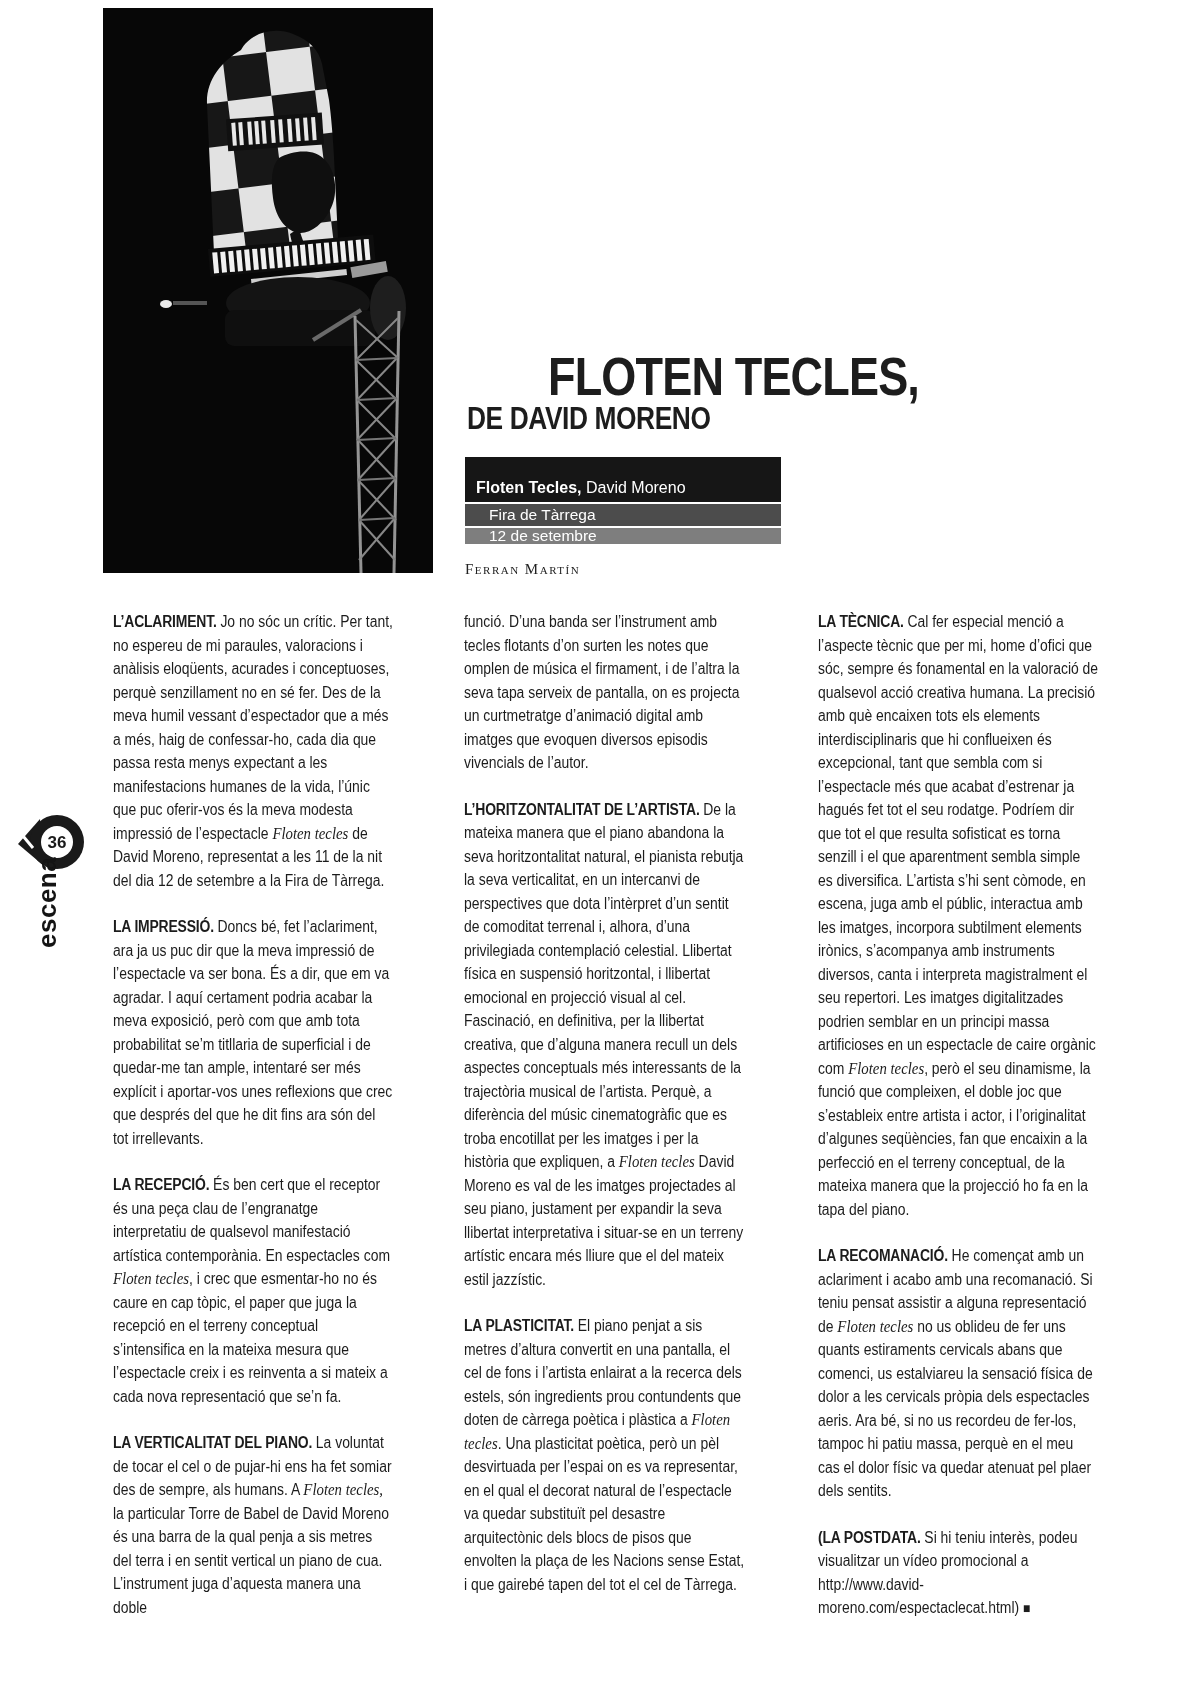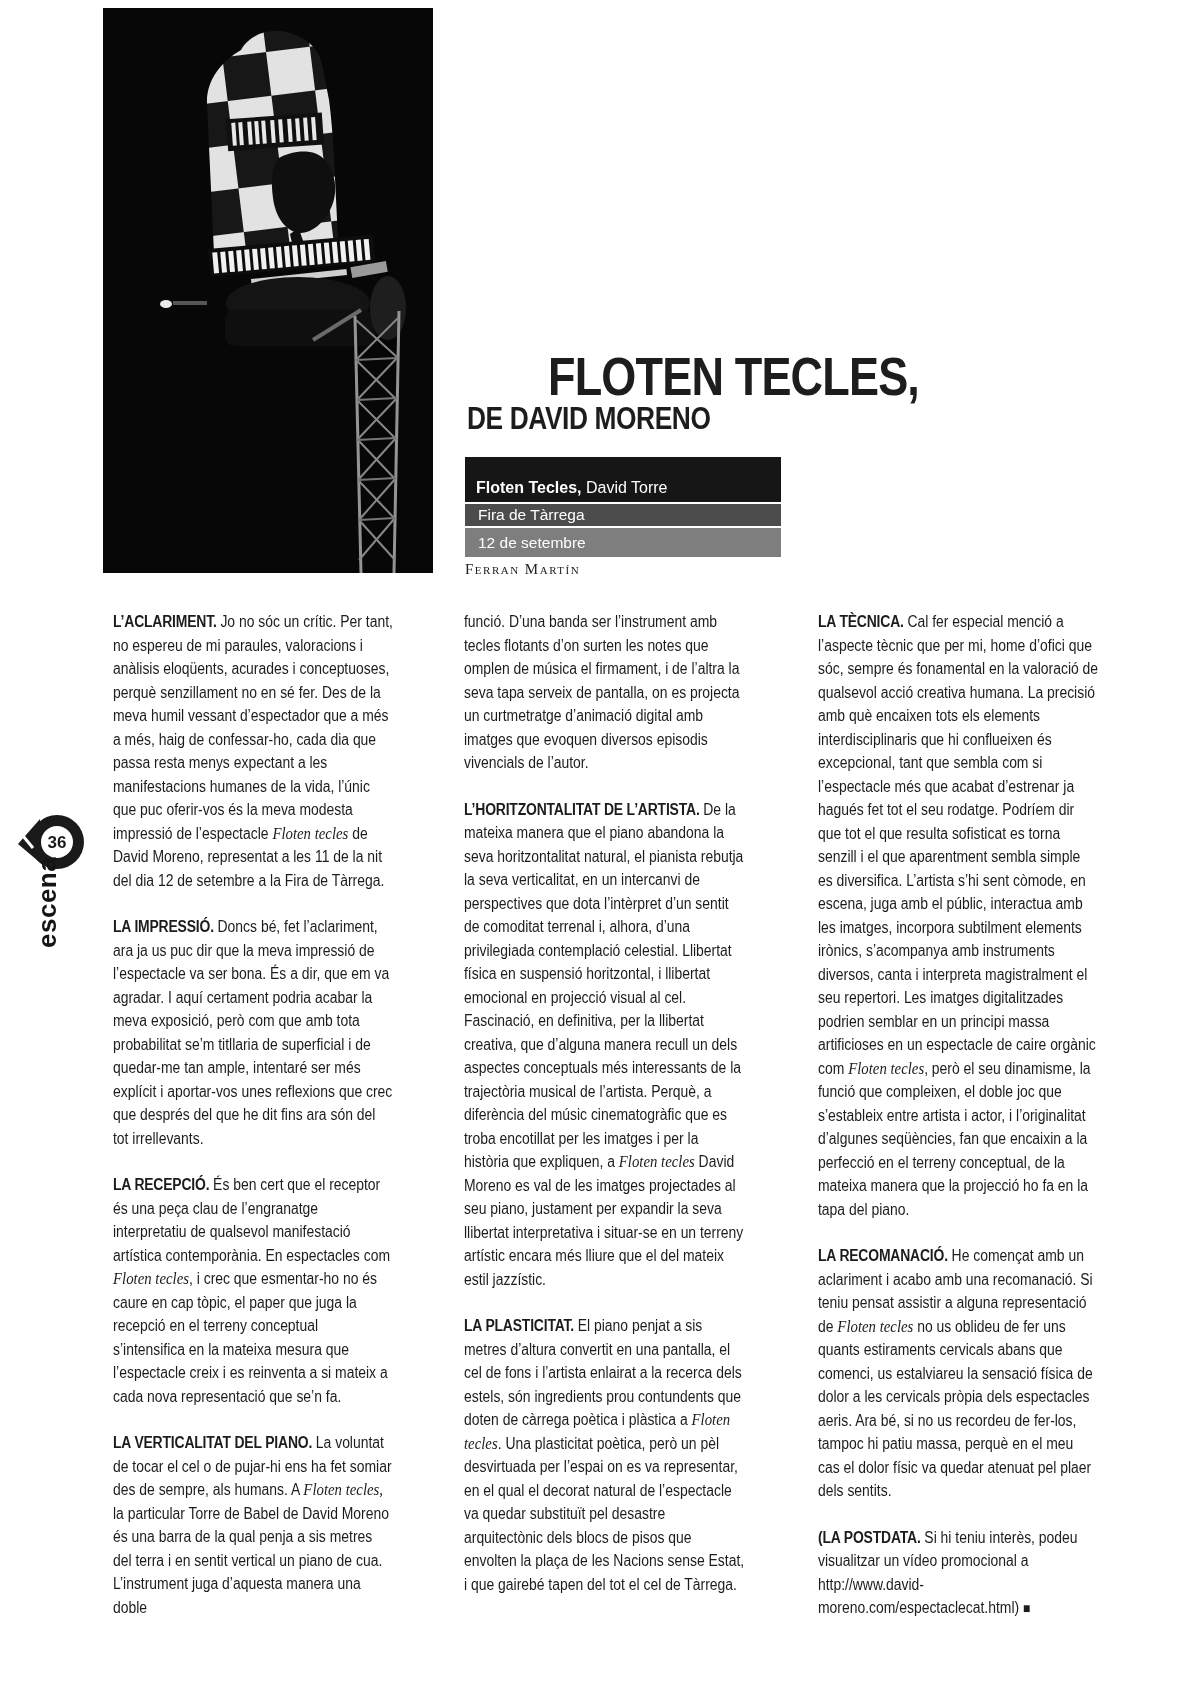--- a/index.html
+++ b/index.html
@@ -13,23 +13,23 @@
           transform:scaleX(0.85);transform-origin:0 0;}
   .title2{position:absolute;left:467px;top:403px;font-size:31px;line-height:1;
           font-weight:700;letter-spacing:-0.5px;color:#1d1d1d;white-space:nowrap;
           transform:scaleX(0.85);transform-origin:0 0;}
 
   .infobox{position:absolute;left:465px;top:457px;width:316px;}
   .ib-black{height:45px;background:#161616;color:#fff;display:flex;align-items:flex-end;
             padding:0 0 5px 11px;box-sizing:border-box;font-size:16px;white-space:pre;}
   .ib-black b{font-weight:700;}
   .ib-bar{margin-top:2px;height:22px;color:#fff;display:flex;align-items:center;
-          padding-left:13px;box-sizing:border-box;font-size:15.5px;}
+          padding-left:24px;box-sizing:border-box;font-size:15.5px;}
   .ib-venue{background:#4c4c4c;}
-  .ib-date{background:#7e7e7e;height:29px;}
+  .ib-date{background:#7e7e7e;height:16px;}
 
   .byline{position:absolute;left:465px;top:561px;font-family:Liberation Serif, serif;
           font-size:15px;letter-spacing:1.5px;color:#222;font-variant:small-caps;}
 
   .badge{position:absolute;left:16px;top:806px;width:74px;height:72px;}
   .escena{position:absolute;left:34px;top:948px;transform:rotate(-90deg);
           transform-origin:0 0;font-size:26px;font-weight:700;letter-spacing:0.5px;
           color:#141414;white-space:nowrap;line-height:1;}
 
   .col{position:absolute;top:610px;width:322px;font-size:16px;line-height:23.5px;
@@ -136,21 +136,21 @@
         <line x1="255" y1="472" x2="293" y2="470"></line>
       <line x1="256" y1="512" x2="292" y2="510"></line>
     </g>
   </svg>
 </div>
 
 <div class="title1">FLOTEN TECLES,</div>
 <div class="title2">DE DAVID MORENO</div>
 
 <div class="infobox">
-  <div class="ib-black"><b>Floten Tecles,</b><span> David Torre</span></div>
+  <div class="ib-black"><b>Floten Tecles,</b><span> David Moreno</span></div>
   <div class="ib-bar ib-venue">Fira de Tàrrega</div>
   <div class="ib-bar ib-date">12 de setembre</div>
 </div>
 
 <div class="byline">Ferran Martín</div>
 
 <svg class="badge" viewBox="0 0 74 72" xmlns="http://www.w3.org/2000/svg">
   <path d="M2,38 L24,13 L28,60 Z" fill="#1a1a1a"></path>
   <circle cx="41" cy="36" r="27" fill="#1a1a1a"></circle>
   <line x1="7" y1="30" x2="17" y2="42" stroke="#ffffff" stroke-width="3"></line>

